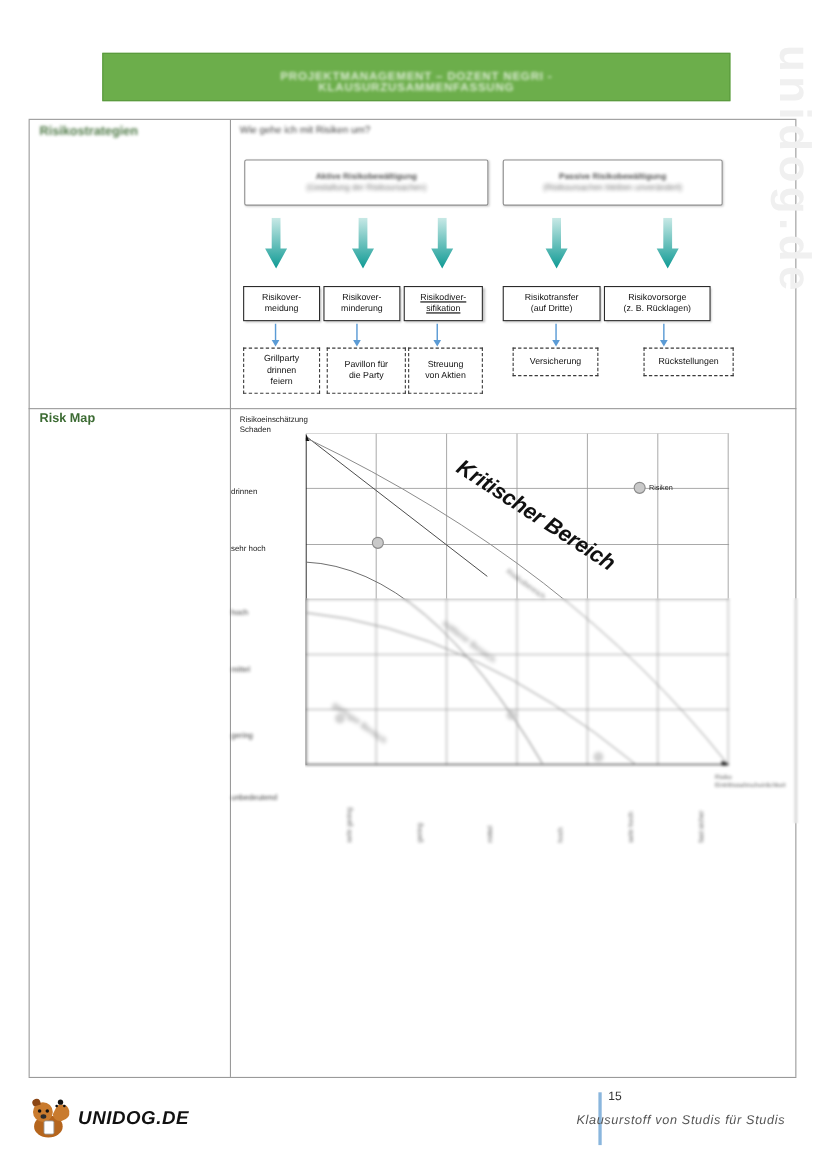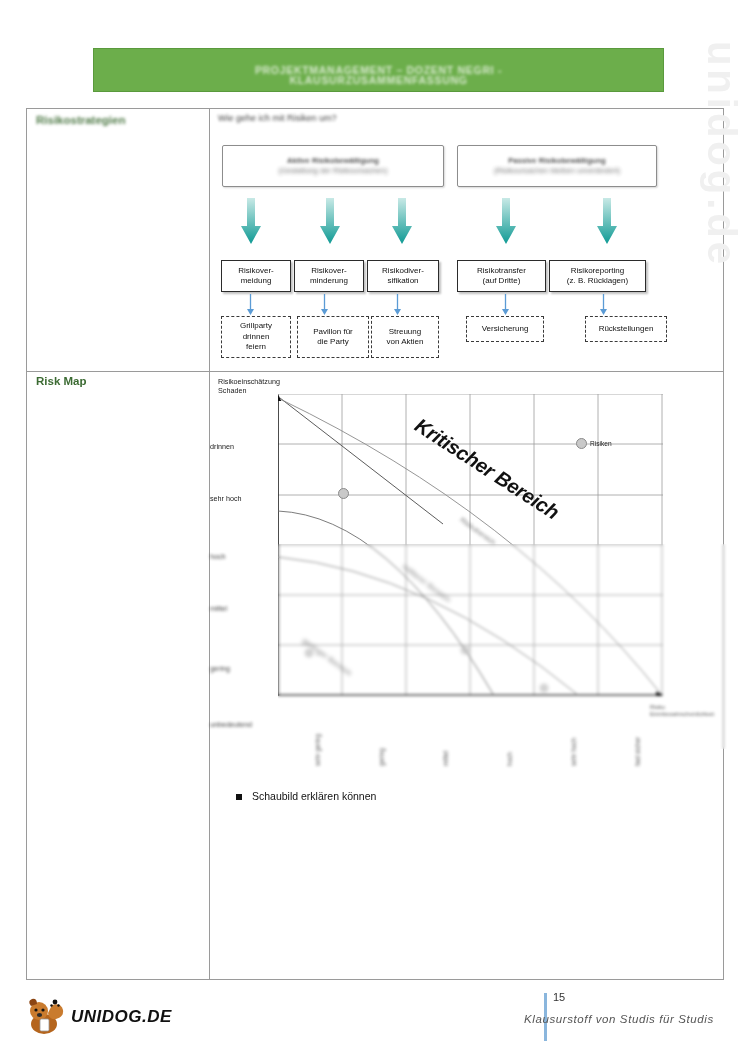--- a/index.html
+++ b/index.html
@@ -227,28 +227,28 @@
         <path d="M7 0 h8 v28 h6 L11 46 L1 28 h6 z" fill="url(#ag1)"></path>
       </svg>
   </div>
 
   <div class="mid-box" style="left:11px;  top:152px; width:70px; height:32px;">
     <span><span>Risikover-</span><br><span>meidung</span></span>
   </div>
   <div class="mid-box" style="left:84px;  top:152px; width:70px; height:32px;">
     <span><span>Risikover-</span><br><span>minderung</span></span>
   </div>
-  <div class="mid-box" style="left:157px; top:152px; width:72px; height:32px;">
+  <div class="mid-box" style="left:157px; top:152px; width:72px; height:32px;text-decoration:underline;">
     <span><span>Risikodiver-</span><br><span>sifikation</span></span>
   </div>
   <div class="mid-box" style="left:247px; top:152px; width:89px; height:32px;">
     <span><span>Risikotransfer</span><br><span>(auf Dritte)</span></span>
   </div>
   <div class="mid-box" style="left:339px; top:152px; width:97px; height:32px;">
-    <span><span>Risikoreporting</span><br><span>(z. B. Rücklagen)</span></span>
+    <span><span>Risikovorsorge</span><br><span>(z. B. Rücklagen)</span></span>
   </div>
 
   <div class="thin-arrow" style="left:36px;  top:186px;">
     <svg viewBox="0 0 9 22" width="9" height="22">
         <path d="M4.5 0 L4.5 16" stroke="#5b9bd5" stroke-width="1.3" fill="none"></path>
         <path d="M4.5 21 L1 15 h7 z" fill="#5b9bd5"></path>
       </svg>
   </div>
   <div class="thin-arrow" style="left:110px; top:186px;">
     <svg viewBox="0 0 9 22" width="9" height="22">
@@ -365,24 +365,20 @@
   <div class="xtick" style="left:232px; top:394px;">mittel</div>
   <div class="xtick" style="left:296px; top:394px;">hoch</div>
   <div class="xtick" style="left:360px; top:394px;">sehr hoch</div>
   <div class="xtick" style="left:424px; top:394px;">fast sicher</div>
 
   <div id="xaxis-note" style="left:440px; top:332px;">Risiko
 Eintrittswahrscheinlichkeit</div>
 </div>
 
 <div id="bullets">
-  <div class="bullet-row">
-    <div class="bullet-sq"></div>
-    <div class="bullet-txt">Schaubild erklären können</div>
-  </div>
 </div>
 
 <div id="watermark">unidog.de</div>
 
 <div id="footer">
   <div id="logo-wrap">
     <svg width="46" height="40" viewBox="0 0 46 40">
       <ellipse cx="22" cy="27" rx="13" ry="10" fill="#b5651d"></ellipse>
       <path d="M30 8 q9 -3 11 5 q1 7 -7 9 q-7 1 -8 -6 z" fill="#c97b2e"></path>
       <circle cx="17" cy="14" r="9" fill="#c97b2e"></circle>

